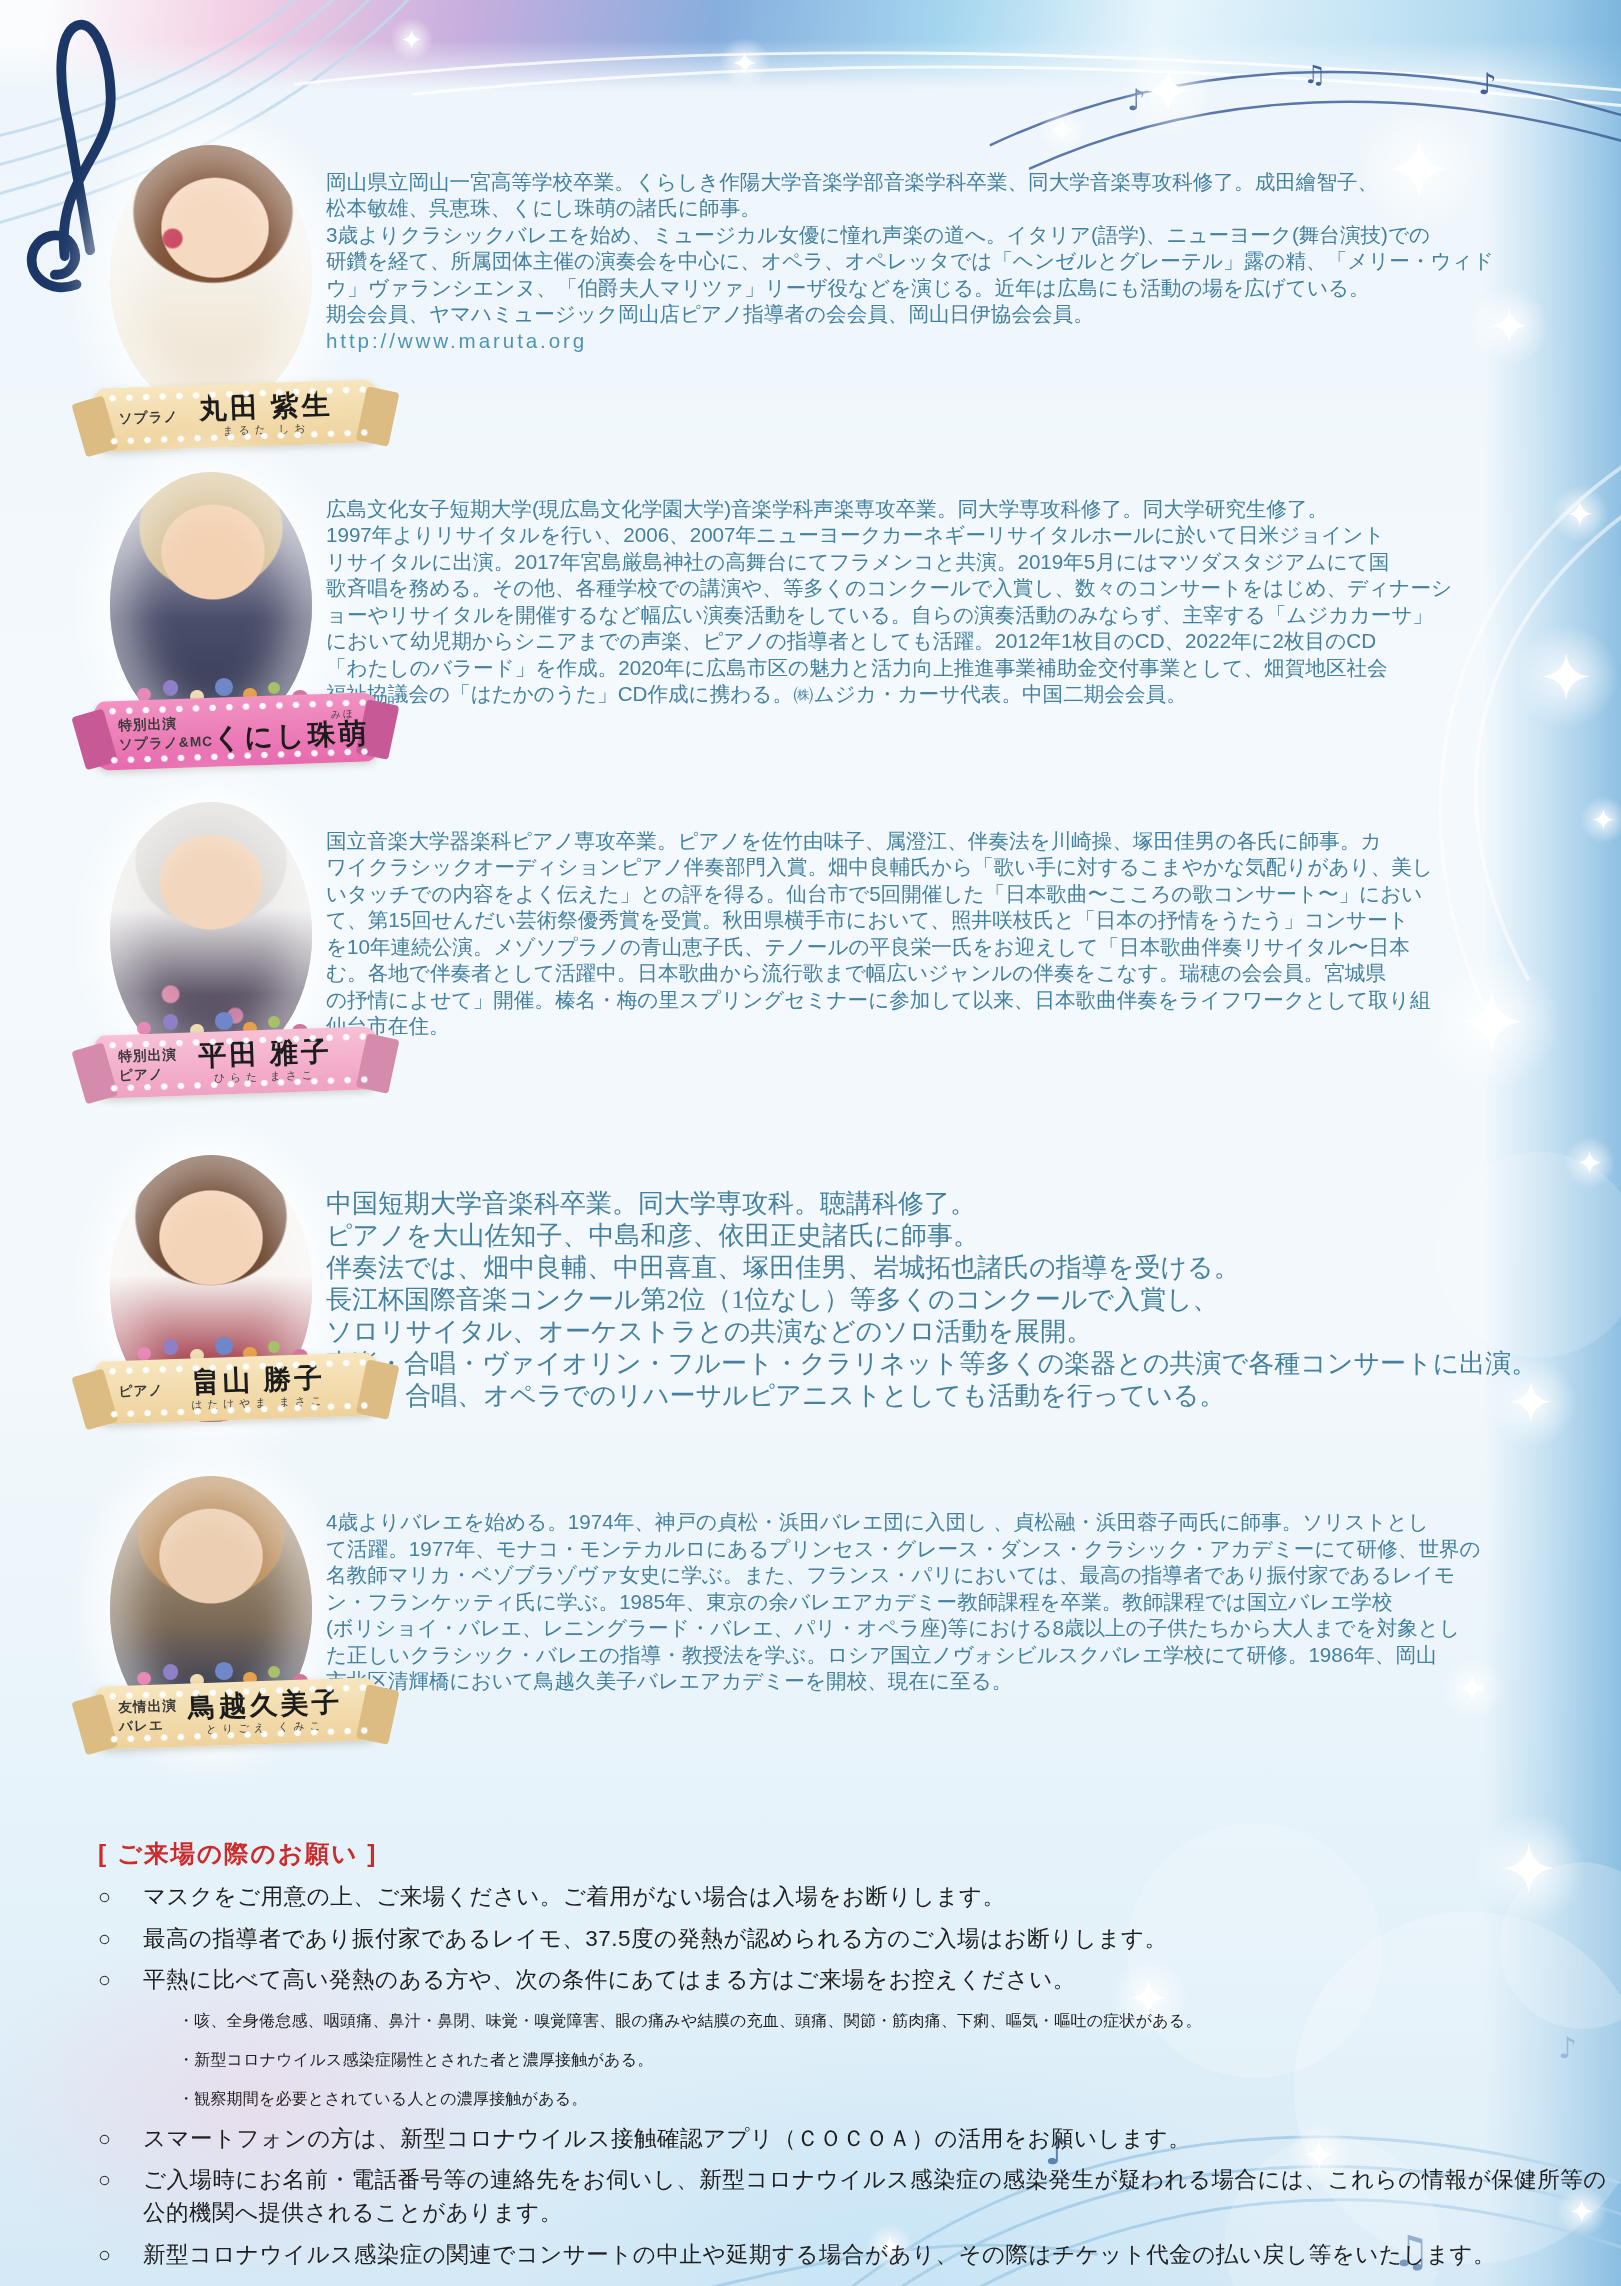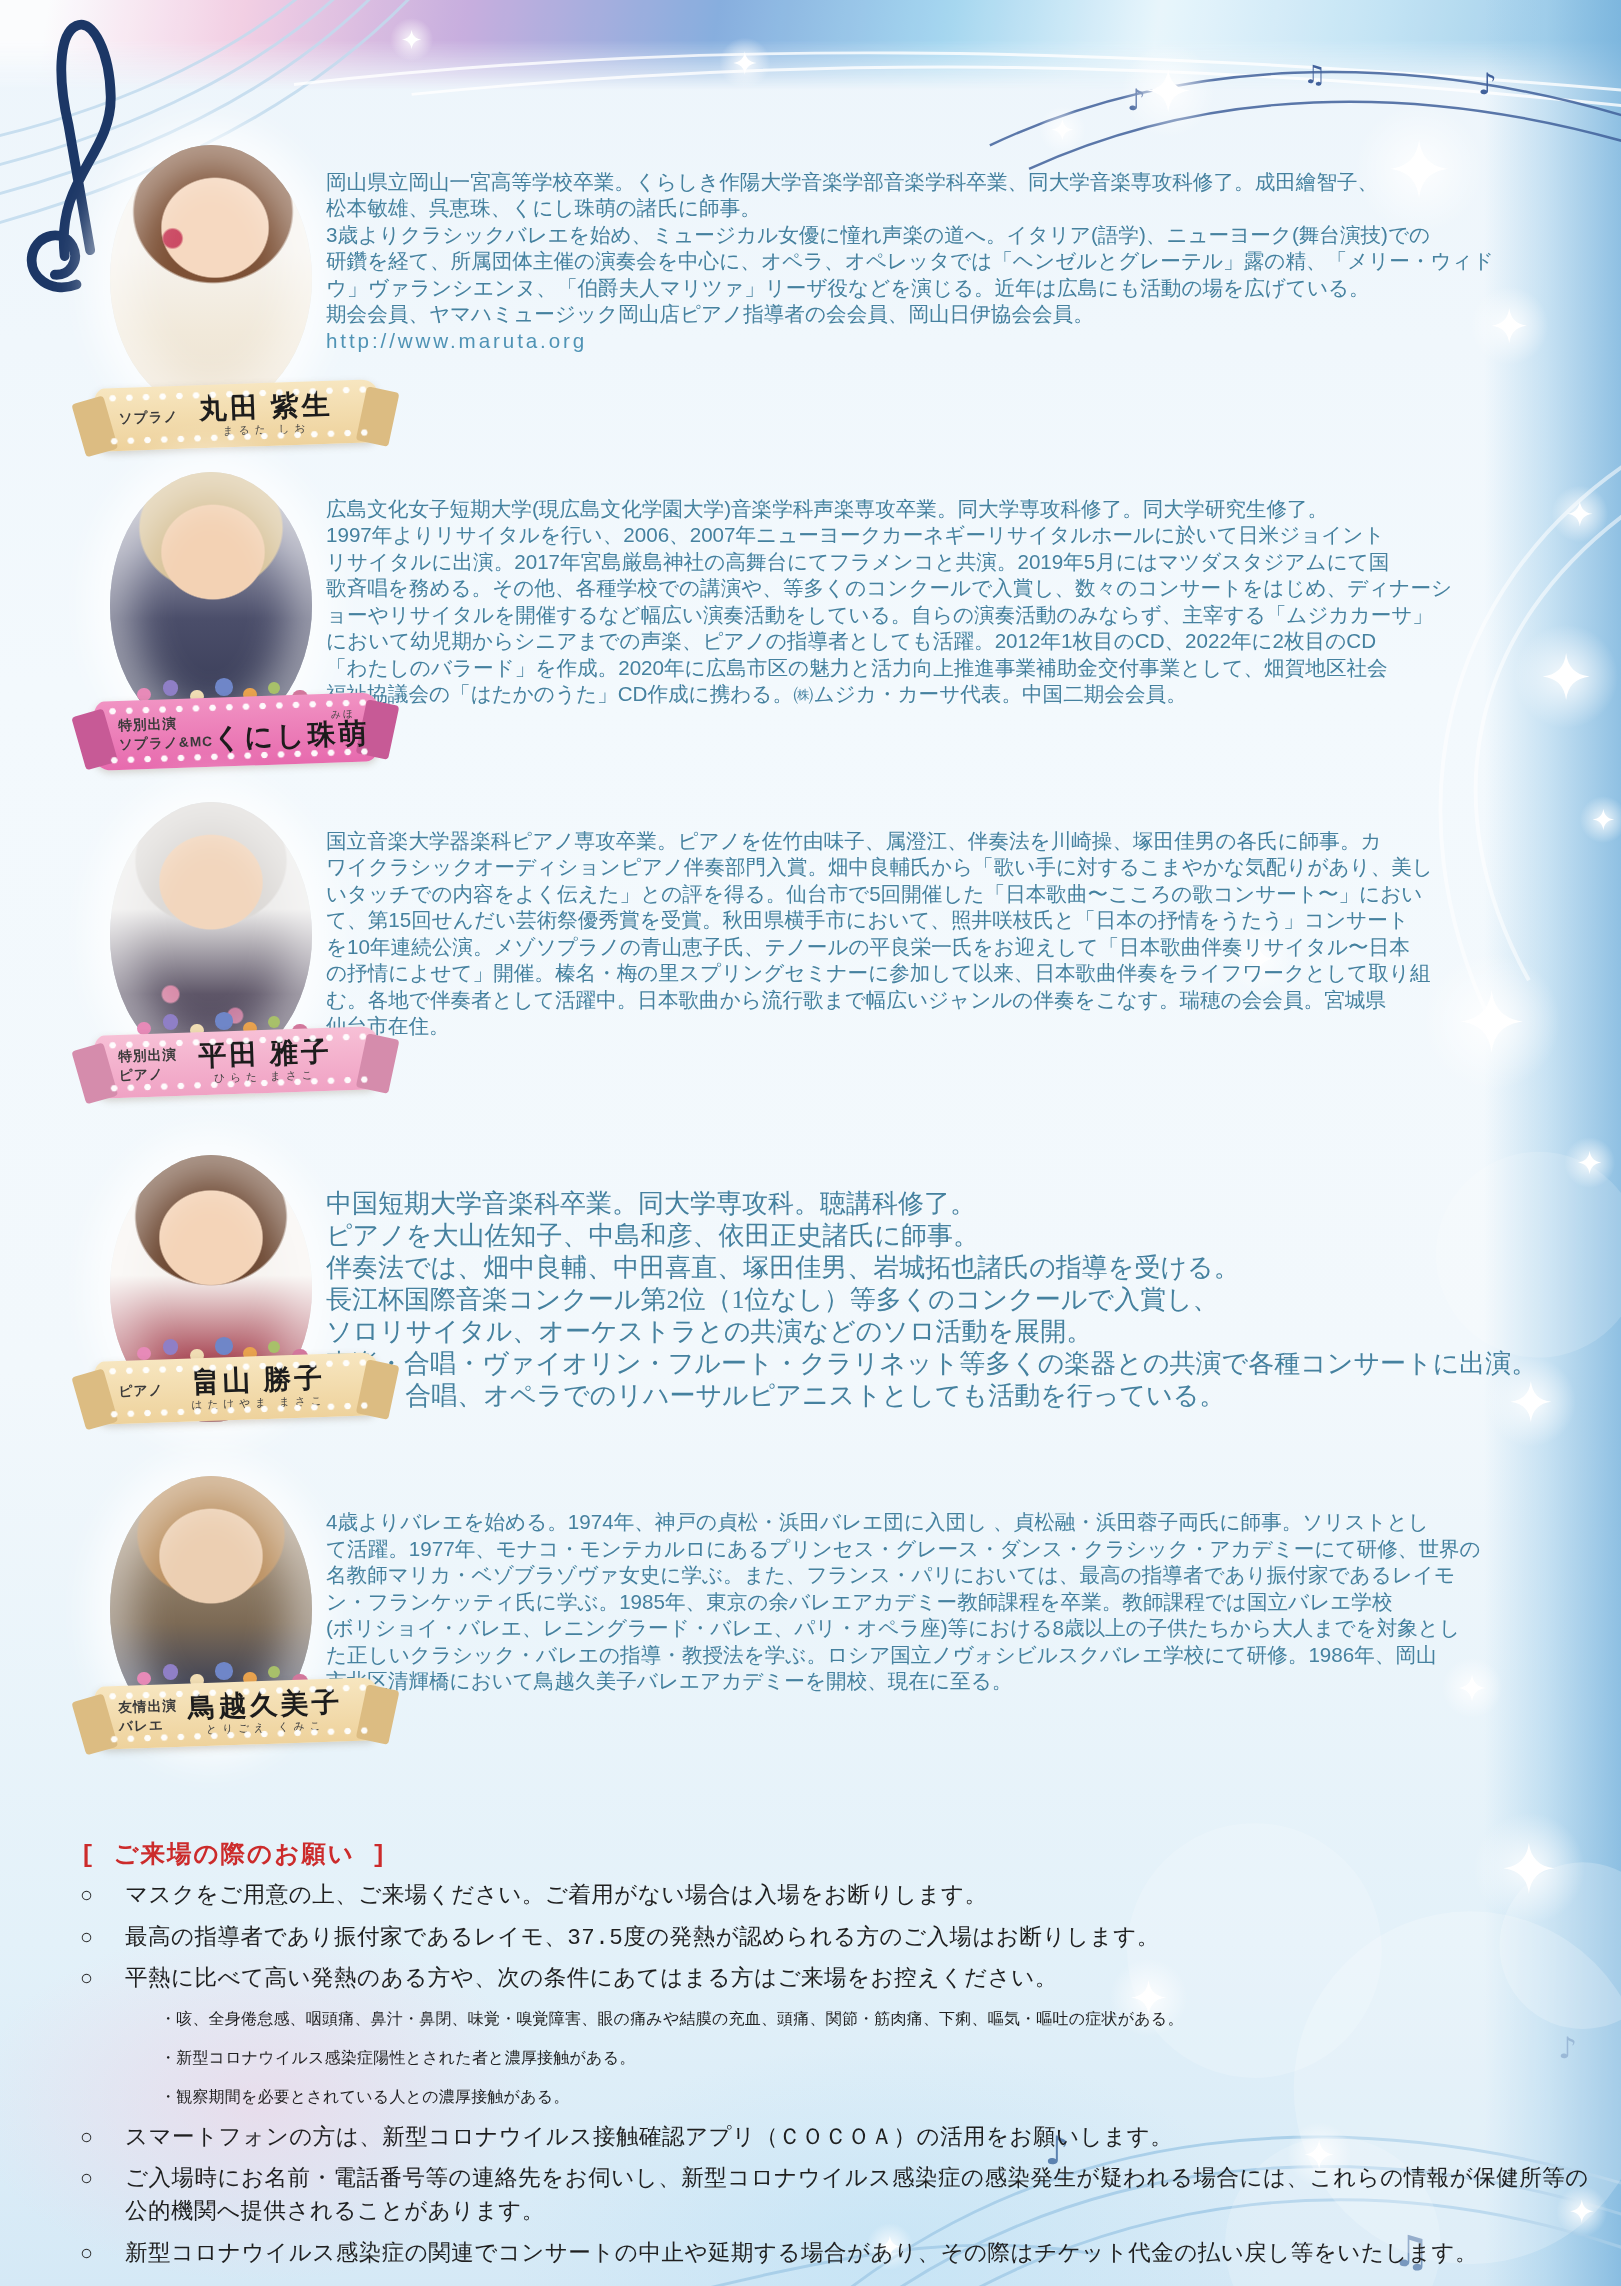--- a/index.html
+++ b/index.html
@@ -81,22 +81,22 @@
     letter-spacing:2.9px;white-space:nowrap;line-height:29px;}
   .furi{font-size:10.8px;color:#444;letter-spacing:4.9px;margin-top:2px;white-space:nowrap;}
   .fu-above .furi{order:-1;align-self:flex-end;margin:0 13.7px -2px 0;letter-spacing:2px;font-size:9.8px;}
   
   .bio{position:absolute;left:326px;width:1266px;z-index:2;}
   .r1 .bio{top:23.5px}.r2 .bio{top:23.5px}.r3 .bio{top:25.5px}.r4 .bio{top:33px}.r5 .bio{top:33px}
   .bio-line{font-size:20.6px;line-height:26.5px;color:#45819f;white-space:nowrap;}
   .bio-serif .bio-line{font-family:"Liberation Serif","DejaVu Serif",serif;font-size:26px;line-height:32px;}
   .url{letter-spacing:2.9px;color:#4f93b5;}
   
-  .notices{position:absolute;left:80px;top:1837px;width:1514px;z-index:2;
-    font-family:Liberation Mono, monospace;color:#1f1f1f;}
+  .notices{position:absolute;left:98px;top:1837px;width:1514px;z-index:2;
+    font-family:Liberation Sans, sans-serif;color:#1f1f1f;}
   .notices-header{color:#cc2b2b;font-size:24.5px;font-weight:bold;letter-spacing:2px;margin-bottom:9.8px;}
   .notice-item{display:flex;align-items:flex-start;margin-bottom:8.8px;}
   .marker{width:45px;flex:none;font-size:21.6px;line-height:33px;color:#2a2a2a;}
   .ntext{flex:1;font-size:22.5px;line-height:33px;letter-spacing:0.5px;}
   .notice-sub{margin:0 0 7.8px 80px;font-size:16px;line-height:31px;letter-spacing:0.2px;}
 </style>
 </head>
 <body>
 
 <div class="page">
@@ -281,22 +281,22 @@
         <div class="name">平田 雅子</div>
         <div class="furi">ひらた まさこ</div>
       </div>
     </div>
     <div class="bio">
       <div class="bio-line">国立音楽大学器楽科ピアノ専攻卒業。ピアノを佐竹由味子、属澄江、伴奏法を川崎操、塚田佳男の各氏に師事。カ</div>
       <div class="bio-line">ワイクラシックオーディションピアノ伴奏部門入賞。畑中良輔氏から「歌い手に対するこまやかな気配りがあり、美し</div>
       <div class="bio-line">いタッチでの内容をよく伝えた」との評を得る。仙台市で5回開催した「日本歌曲〜こころの歌コンサート〜」におい</div>
       <div class="bio-line">て、第15回せんだい芸術祭優秀賞を受賞。秋田県横手市において、照井咲枝氏と「日本の抒情をうたう」コンサート</div>
       <div class="bio-line">を10年連続公演。メゾソプラノの青山恵子氏、テノールの平良栄一氏をお迎えして「日本歌曲伴奏リサイタル〜日本</div>
+      <div class="bio-line">む。各地で伴奏者として活躍中。日本歌曲から流行歌まで幅広いジャンルの伴奏をこなす。瑞穂の会会員。宮城県</div>
       <div class="bio-line">の抒情によせて」開催。榛名・梅の里スプリングセミナーに参加して以来、日本歌曲伴奏をライフワークとして取り組</div>
-      <div class="bio-line">む。各地で伴奏者として活躍中。日本歌曲から流行歌まで幅広いジャンルの伴奏をこなす。瑞穂の会会員。宮城県</div>
       <div class="bio-line">仙台市在住。</div>
     </div>
   </section>
 
   <section class="row r4">
     <div class="photo p4"></div>
     <div class="flowers">
         <i></i>
         <i></i>
         <i></i>

